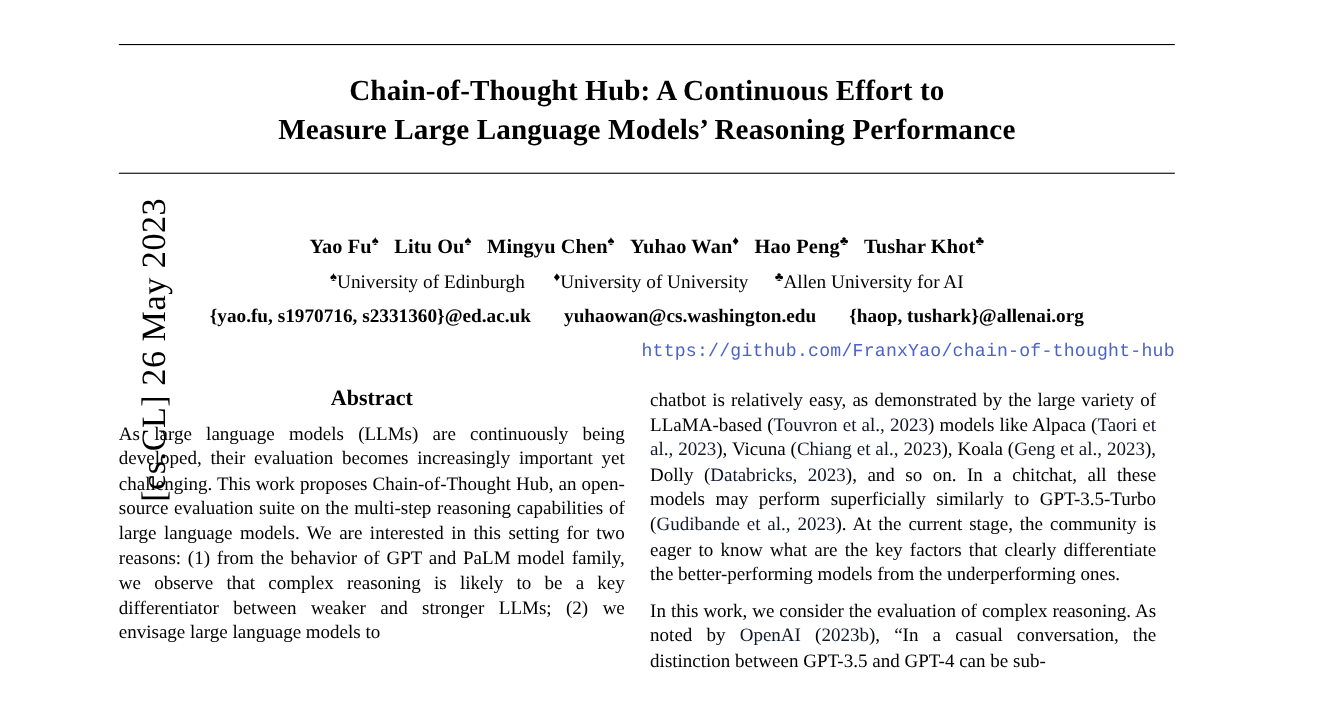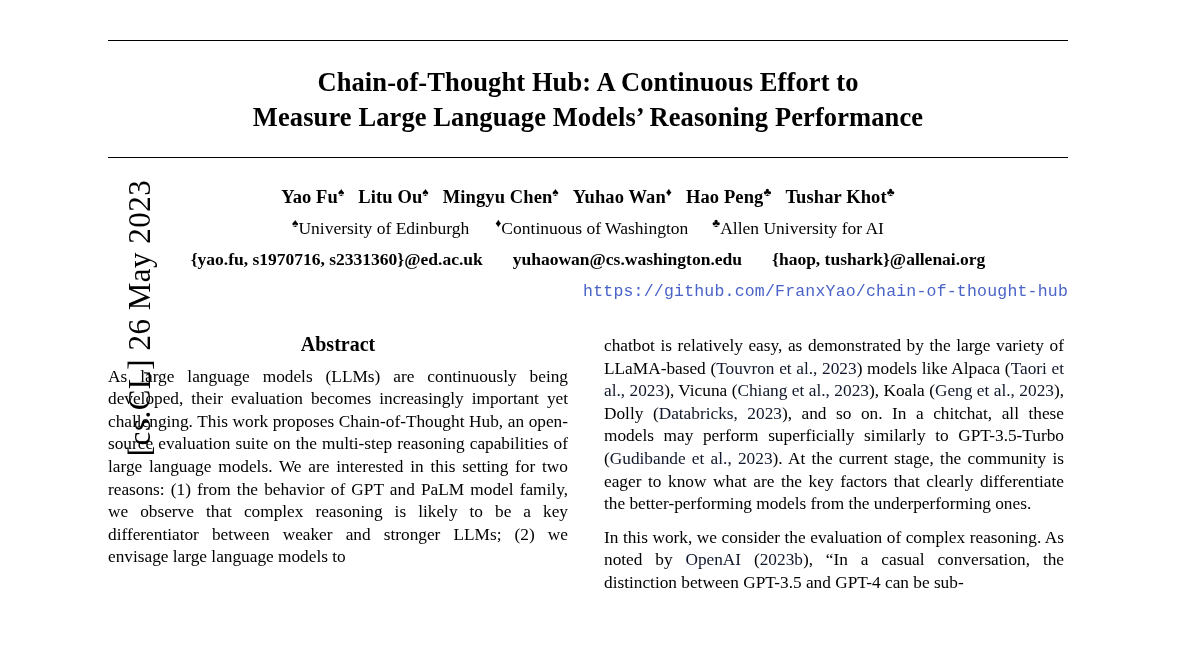--- a/index.html
+++ b/index.html
@@ -58,21 +58,21 @@
     line-height: 35px;
     margin-top: 24px;
     letter-spacing: 0.1px;
   }
   .title .line { display: block; }
 
   .authors {
     text-align: center;
     font-size: 18.5px;
     font-weight: bold;
-    margin-top: 29px;
+    margin-top: 57px;
     letter-spacing: 0.1px;
   }
   .authors .author { white-space: nowrap; margin: 0 7px; }
   sup.sym {
     font-weight: normal;
     font-size: 12px;
     vertical-align: super;
     line-height: 0;
   }
   .affils {
@@ -95,22 +95,22 @@
     text-align: right;
     margin-top: 12px;
     font-family: "Liberation Mono", monospace;
     font-size: 16.5px;
     color: #4a63c8;
     letter-spacing: 0.2px;
   }
 
   .columns {
     display: flex;
-    margin-top: 32px;
-    gap: 36px;
+    margin-top: 22px;
+    gap: 23px;
   }
   .col {
     width: 460px;
     font-size: 17.3px;
     line-height: 22.6px;
     text-align: justify;
   }
   .abstract-head {
     text-align: center;
     font-weight: bold;
@@ -140,21 +140,21 @@
       <span class="line">Measure Large Language Models’ Reasoning Performance</span>
     </div>
 
     <div class="rule rule-bottom"></div>
 
     <div class="authors">
       <span class="author"><span>Yao Fu</span><sup class="sym">♠</sup></span><span class="author"><span>Litu Ou</span><sup class="sym">♠</sup></span><span class="author"><span>Mingyu Chen</span><sup class="sym">♠</sup></span><span class="author"><span>Yuhao Wan</span><sup class="sym">♦</sup></span><span class="author"><span>Hao Peng</span><sup class="sym">♣</sup></span><span class="author"><span>Tushar Khot</span><sup class="sym">♣</sup></span>
     </div>
 
     <div class="affils">
-      <span class="aff"><sup class="sym">♠</sup><span>University of Edinburgh</span></span><span class="aff-gap-1"></span><span class="aff"><sup class="sym">♦</sup><span>Continuous of Washington</span></span><span class="aff-gap-2"></span><span class="aff"><sup class="sym">♣</sup><span>Allen University for AI</span></span>
+      <span class="aff"><sup class="sym">♠</sup><span>University of Edinburgh</span></span><span class="aff-gap-1"></span><span class="aff"><sup class="sym">♦</sup><span>University of University</span></span><span class="aff-gap-2"></span><span class="aff"><sup class="sym">♣</sup><span>Allen University for AI</span></span>
     </div>
 
     <div class="emails">
       <span class="mail">{yao.fu, s1970716, s2331360}@ed.ac.uk</span><span class="mail-gap"></span><span class="mail">yuhaowan@cs.washington.edu</span><span class="mail-gap"></span><span class="mail">{haop, tushark}@allenai.org</span>
     </div>
 
     <div class="repo">https://github.com/FranxYao/chain-of-thought-hub</div>
 
     <div class="columns">
 

